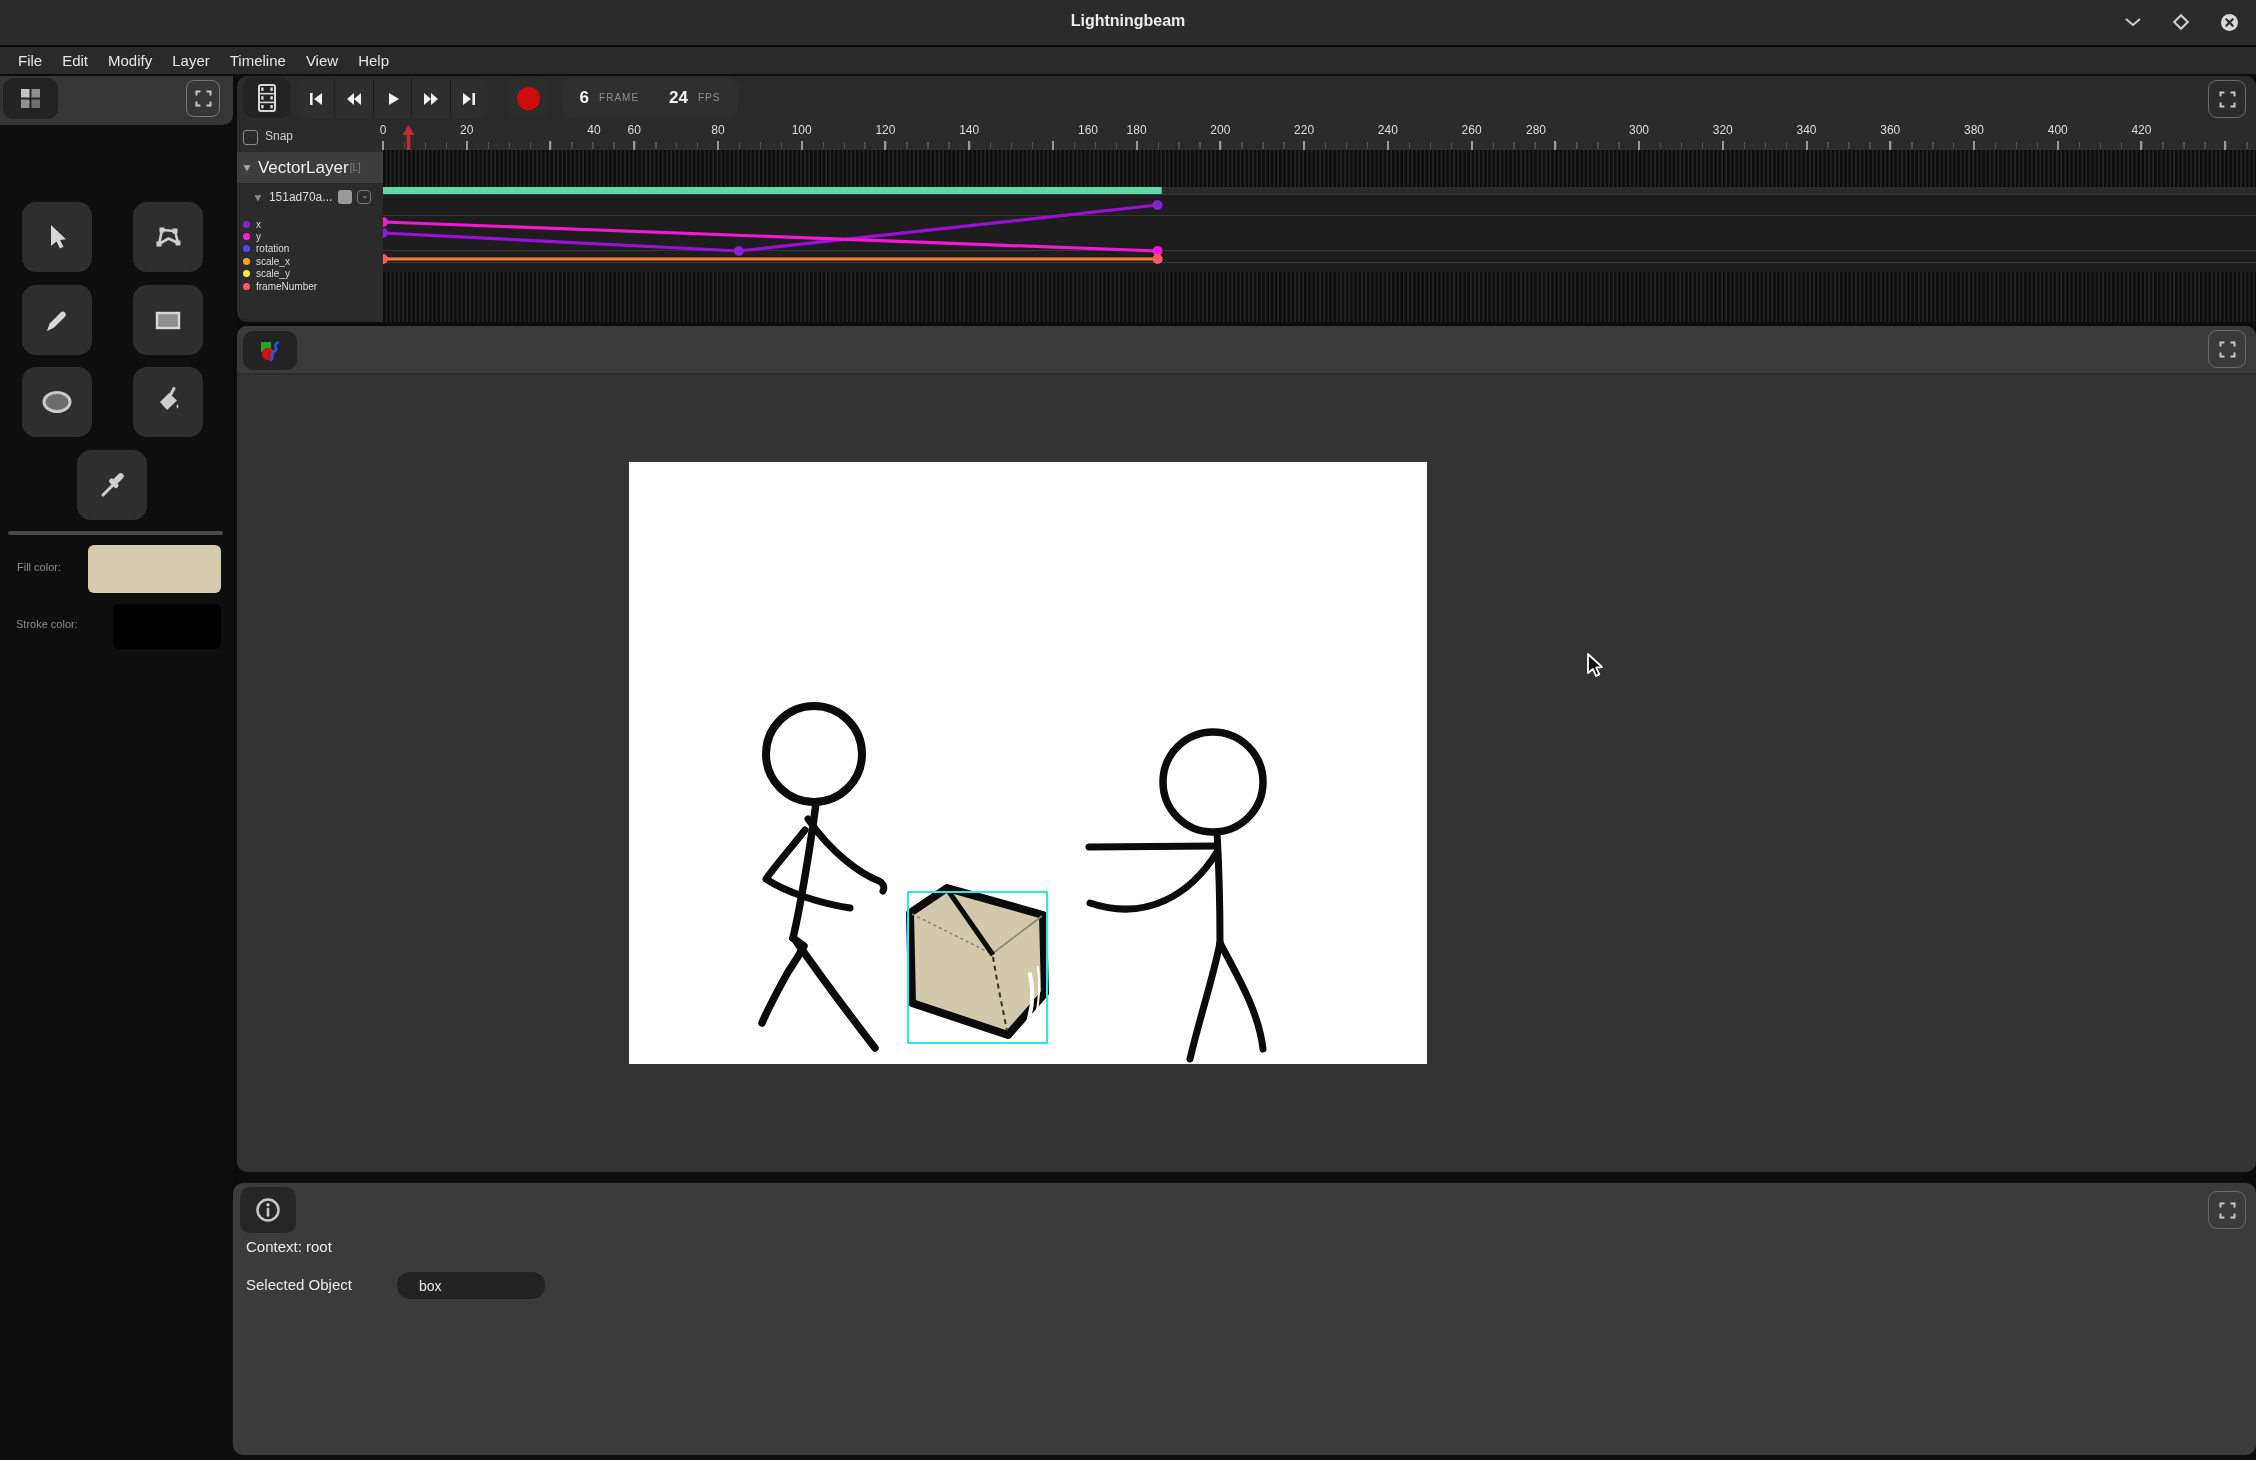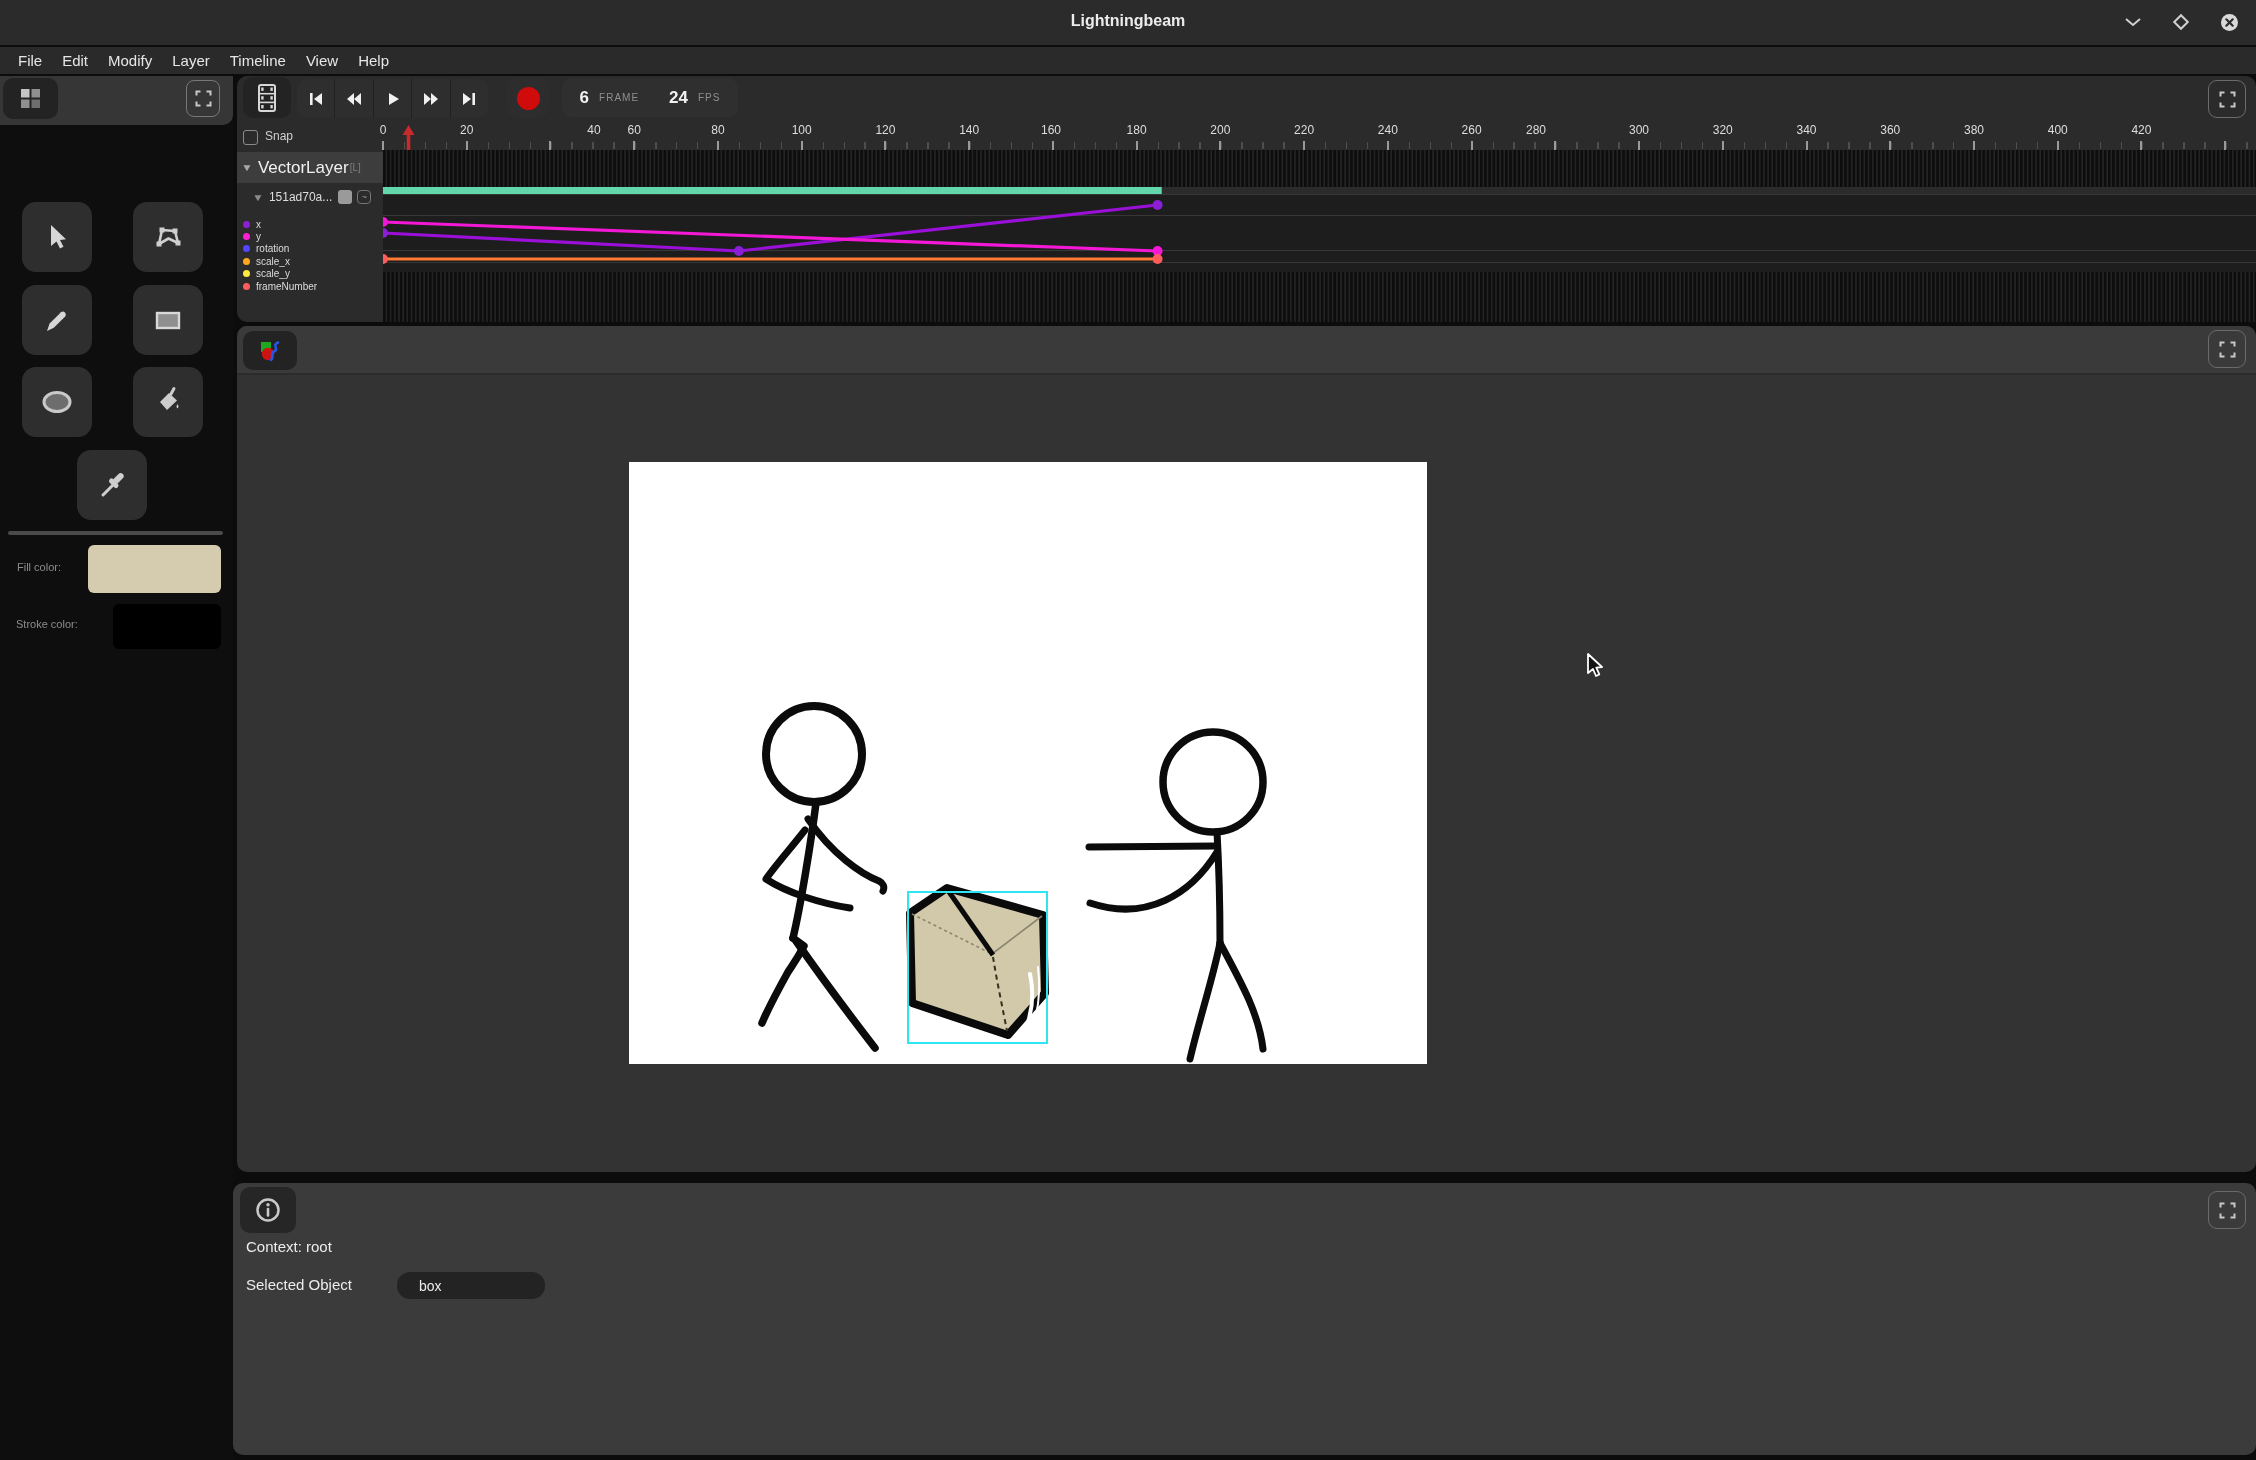--- a/index.html
+++ b/index.html
@@ -292,21 +292,21 @@
         <span class="ruler-num" style="left: 251.208px;">60</span>
         <div class="ruler-tick" style="left: 250.208px;"></div>
         <span class="ruler-num" style="left: 334.944px;">80</span>
         <div class="ruler-tick" style="left: 333.944px;"></div>
         <span class="ruler-num" style="left: 418.68px;">100</span>
         <div class="ruler-tick" style="left: 417.68px;"></div>
         <span class="ruler-num" style="left: 502.416px;">120</span>
         <div class="ruler-tick" style="left: 501.416px;"></div>
         <span class="ruler-num" style="left: 586.152px;">140</span>
         <div class="ruler-tick" style="left: 585.152px;"></div>
-        <span class="ruler-num" style="left: 668px;">160</span>
+        <span class="ruler-num" style="left: 705px;">160</span>
         <div class="ruler-tick" style="left: 668.888px;"></div>
         <span class="ruler-num" style="left: 753.624px;">180</span>
         <div class="ruler-tick" style="left: 752.624px;"></div>
         <span class="ruler-num" style="left: 837.36px;">200</span>
         <div class="ruler-tick" style="left: 836.36px;"></div>
         <span class="ruler-num" style="left: 921.096px;">220</span>
         <div class="ruler-tick" style="left: 920.096px;"></div>
         <span class="ruler-num" style="left: 1004.83px;">240</span>
         <div class="ruler-tick" style="left: 1003.83px;"></div>
         <span class="ruler-num" style="left: 1088.57px;">260</span>

